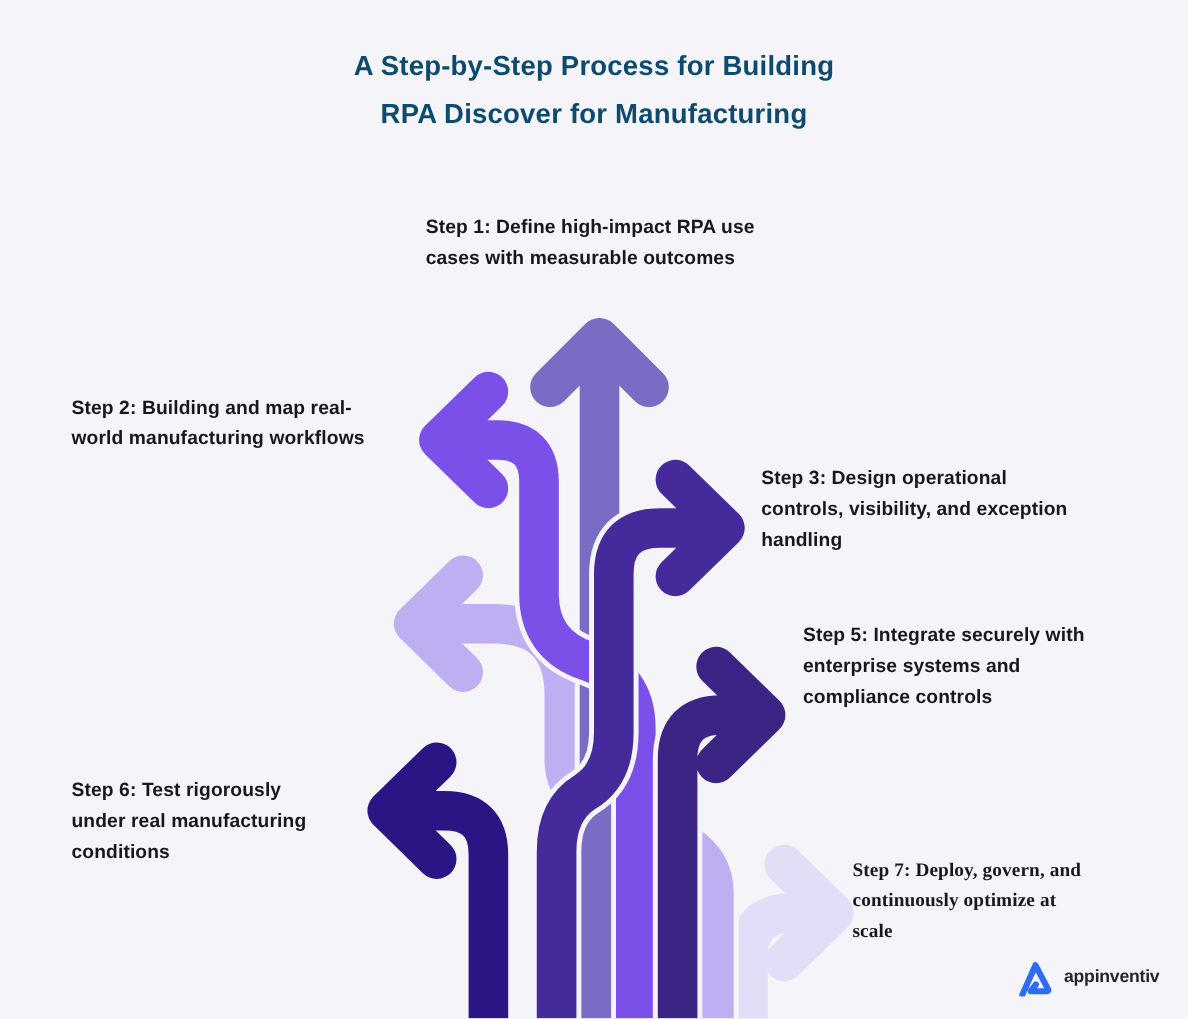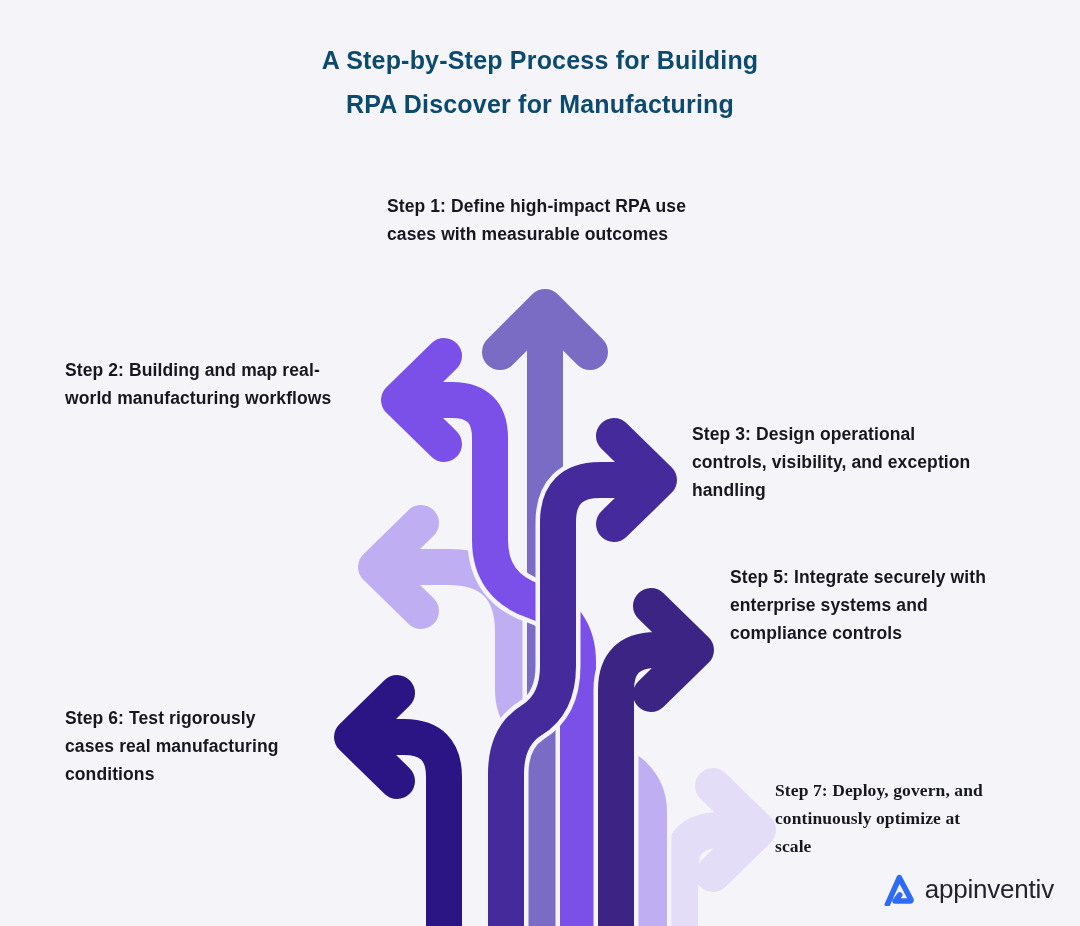--- a/index.html
+++ b/index.html
@@ -64,22 +64,22 @@
   .label-7 { left: 775px; top: 776px; font-family: Liberation Serif, serif; }
   .logo {
     position: absolute;
     right: 26px;
     bottom: 20px;
     display: flex;
     align-items: center;
     gap: 7px;
   }
   .logo-text {
-    font-size: 26px;
-    font-weight: 400;
+    font-size: 16px;
+    font-weight: 700;
     color: #23242b;
     letter-spacing: -0.2px;
   }
 </style>
 </head>
 <body>
 
 <div class="canvas">
 
   <div class="title">
@@ -129,21 +129,21 @@
 cases with measurable outcomes</div>
   <div class="step-label label-2">Step 2: Building and map real-
 world manufacturing workflows</div>
   <div class="step-label label-3">Step 3: Design operational
 controls, visibility, and exception
 handling</div>
   <div class="step-label label-5">Step 5: Integrate securely with
 enterprise systems and
 compliance controls</div>
   <div class="step-label label-6">Step 6: Test rigorously
-cases real manufacturing
+under real manufacturing
 conditions</div>
   <div class="step-label label-7">Step 7: Deploy, govern, and
 continuously optimize at
 scale</div>
 
   <div class="logo">
     <svg width="34" height="34" viewBox="0 0 40 40" aria-hidden="true">
       <path d="M4,38 L18,6.5 L31.5,32 Q32.6,34.2 30,34.2 L13,34.2 L18.5,27" fill="none" stroke-width="6.5" stroke-linejoin="round" stroke-linecap="round" stroke="#2e6cf3"></path>
     </svg>
     <span class="logo-text">appinventiv</span>

